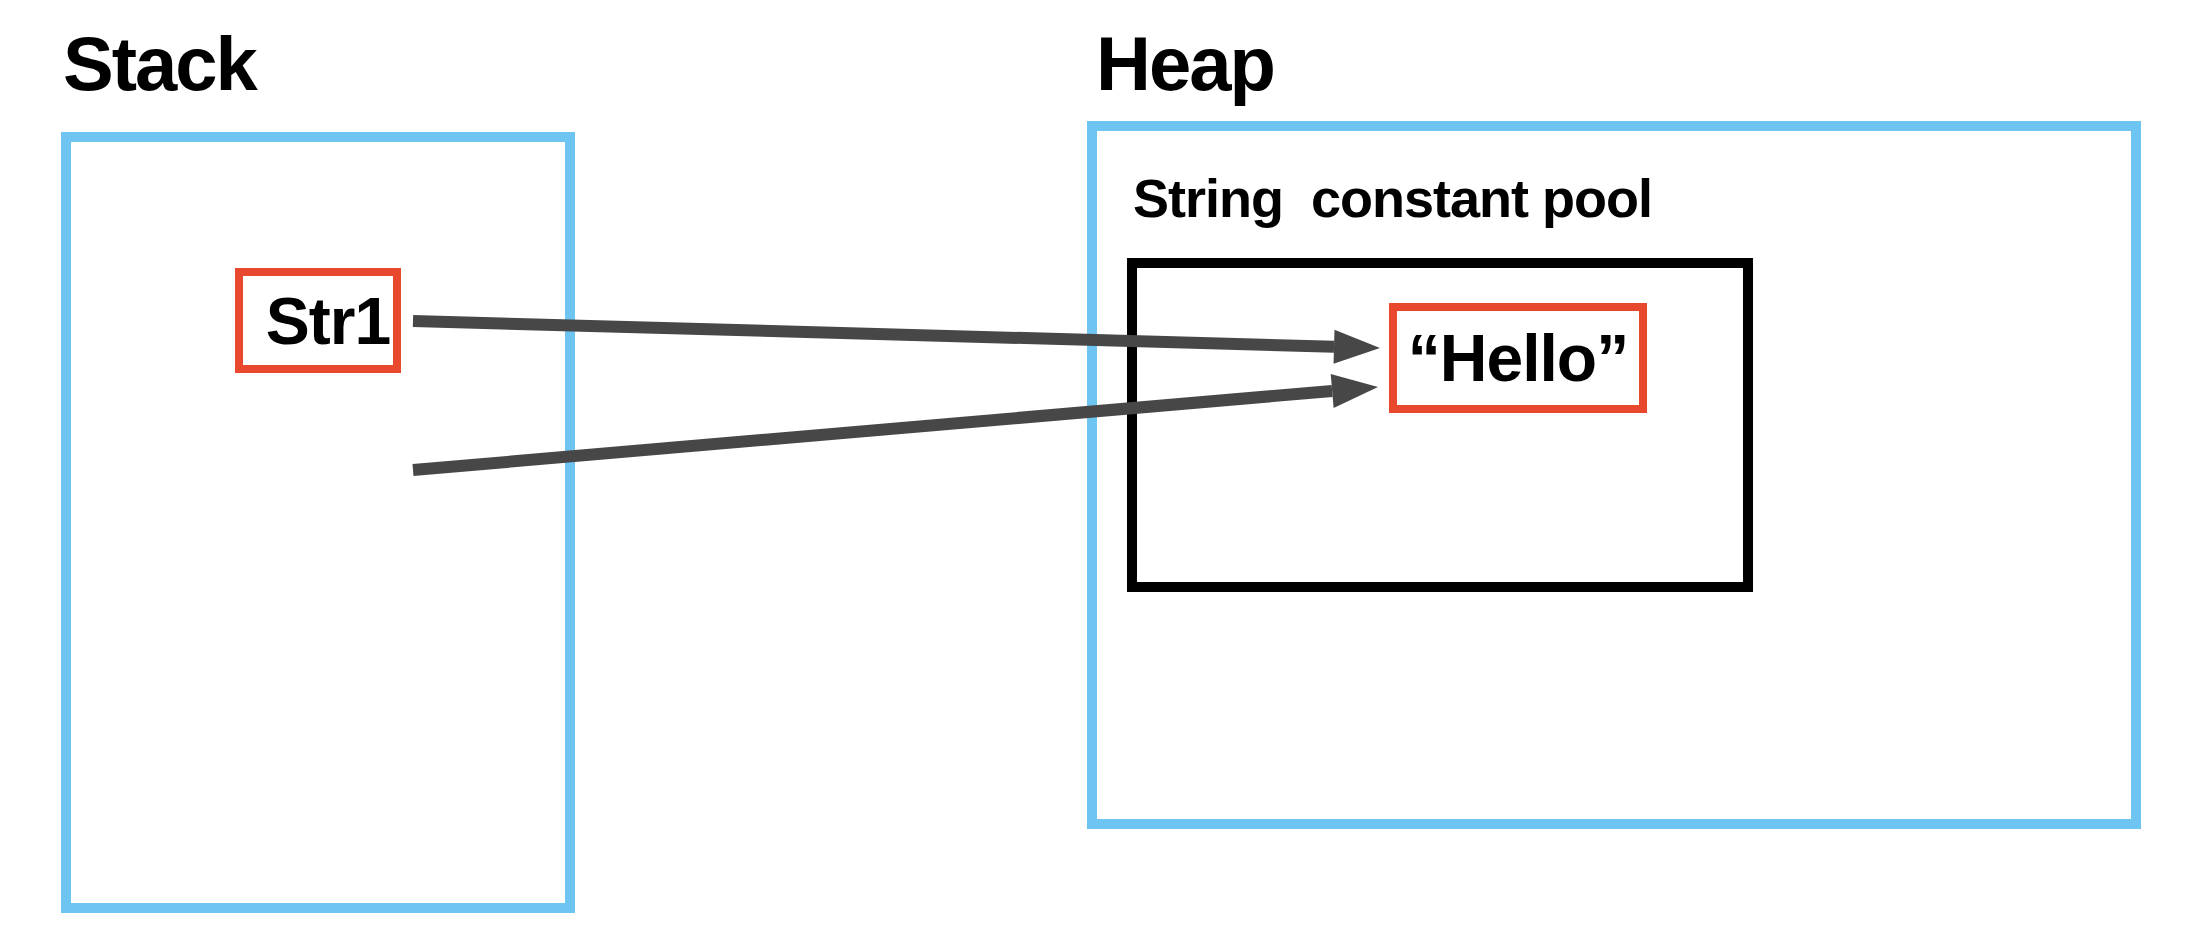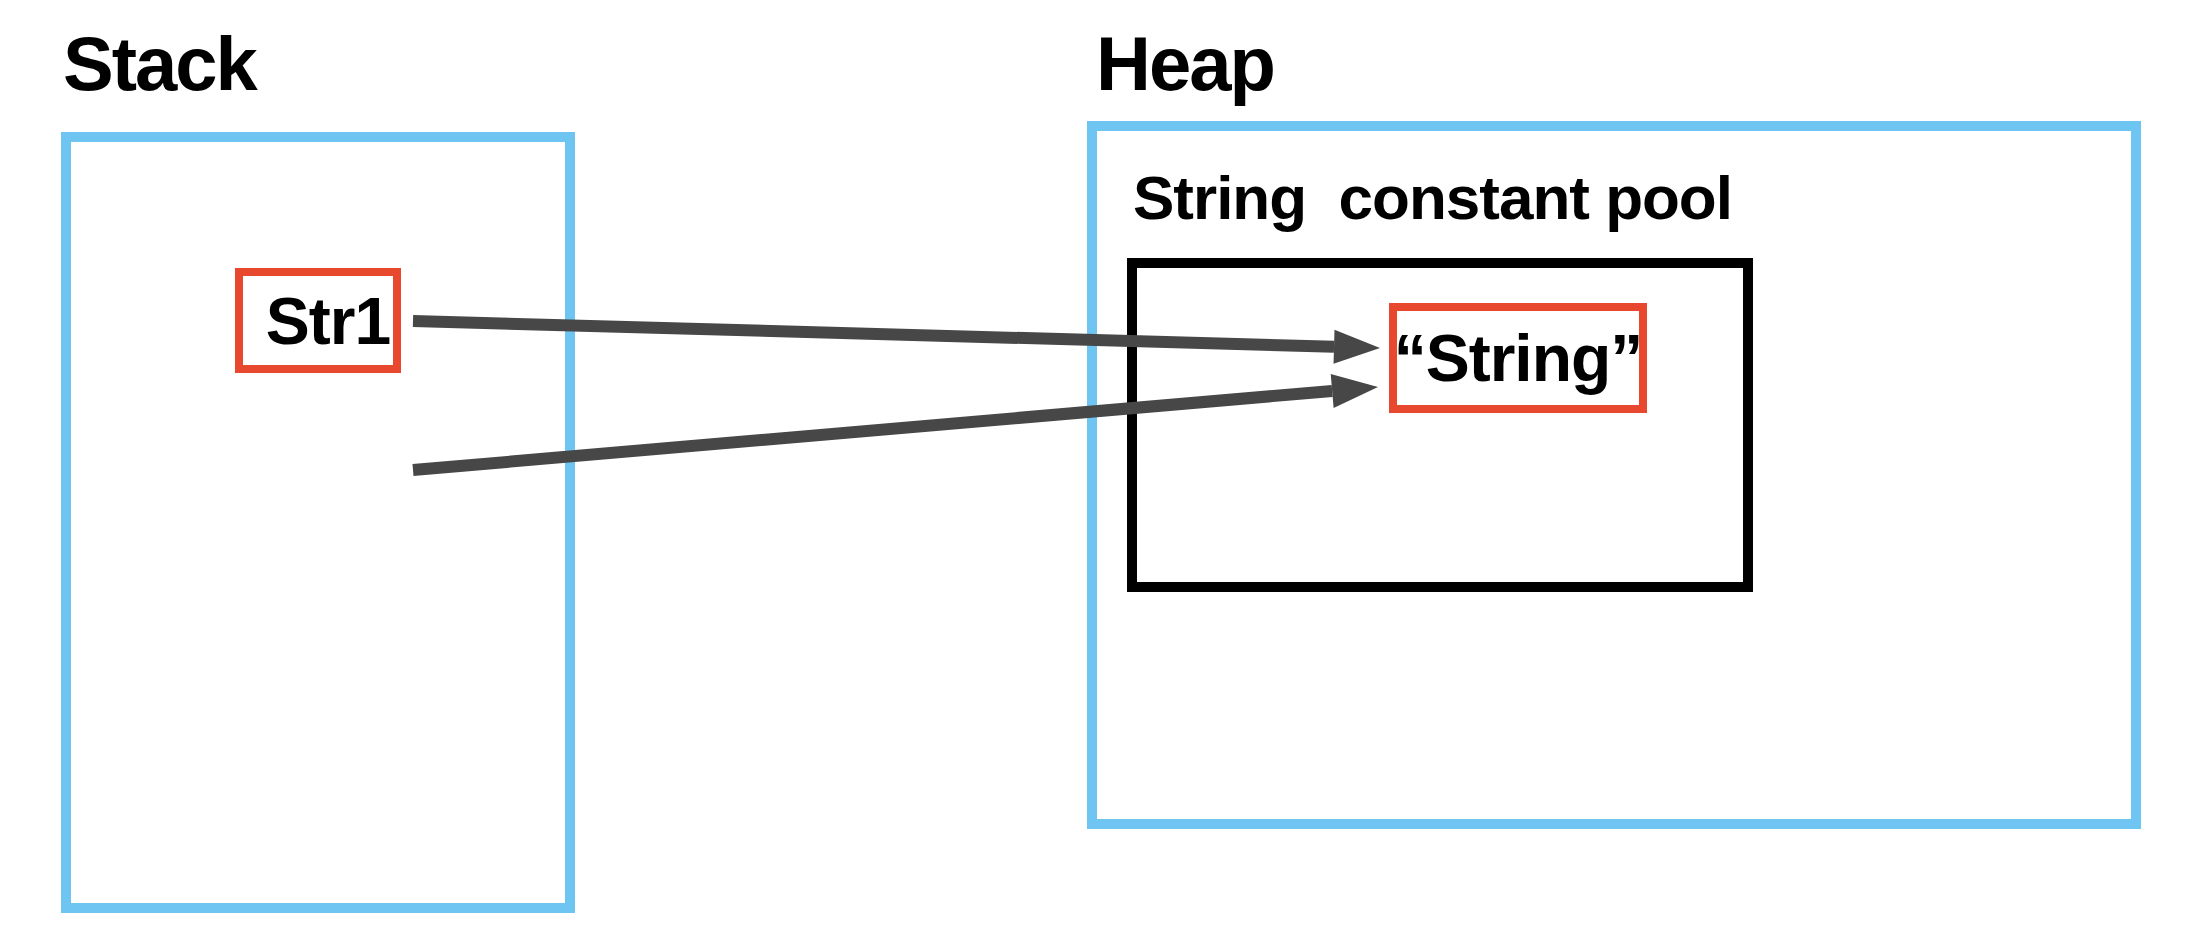--- a/index.html
+++ b/index.html
@@ -27,21 +27,21 @@
     box-sizing:border-box;
     border:10px solid var(--blue,#6FC5F2);
     background:transparent;
   }
   .stack-region{left:61px;top:132px;width:514px;height:781px;}
   .heap-region{left:1087px;top:121px;width:1054px;height:708px;}
 
   .pool-label{
     position:absolute;
     left:1133px;top:167px;
-    font-size:62px;
+    font-size:54px;
     font-weight:bold;
     letter-spacing:-1px;
     line-height:62px;
     color:var(--ink,#000000);
     white-space:pre;
   }
   .pool-box{
     position:absolute;
     box-sizing:border-box;
     left:1127px;top:258px;width:626px;height:334px;
@@ -91,21 +91,21 @@
   <div class="pool-label">String  constant pool</div>
 
   <div class="pool-box"></div>
 
   <div class="var-box str1-box">
     <span class="var-label">Str1</span>
   </div>
 
 
   <div class="var-box hello-box">
-    <span class="var-label">“String”</span>
+    <span class="var-label">“Hello”</span>
   </div>
 
   <svg class="arrows-layer" viewBox="0 0 2186 952" xmlns="http://www.w3.org/2000/svg">
       <line x1="413" y1="321" x2="1334.0179204360632" y2="346.7161156688456" stroke="#474747" stroke-width="12"></line>
       <polygon points="1380,348 1333.5434414441147,363.70949289899613 1334.4923994280116,329.72273843869505" fill="#474747"></polygon>
       <line x1="413" y1="470" x2="1332.1692107357705" y2="390.94192280718244" stroke="#474747" stroke-width="12"></line>
       <polygon points="1378,387 1333.6260082949466,407.87938840483247 1330.7124131765945,374.0044572095324" fill="#474747"></polygon>
     </svg>
 
 </div>

